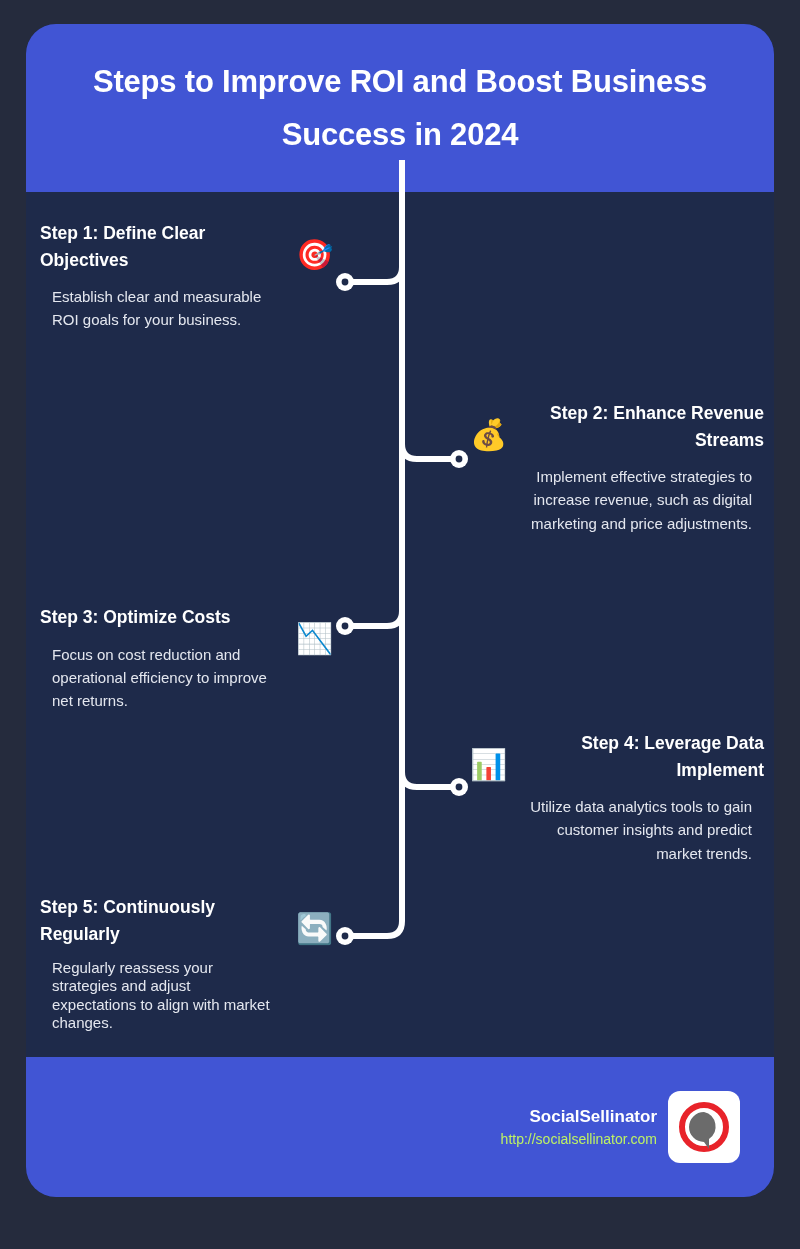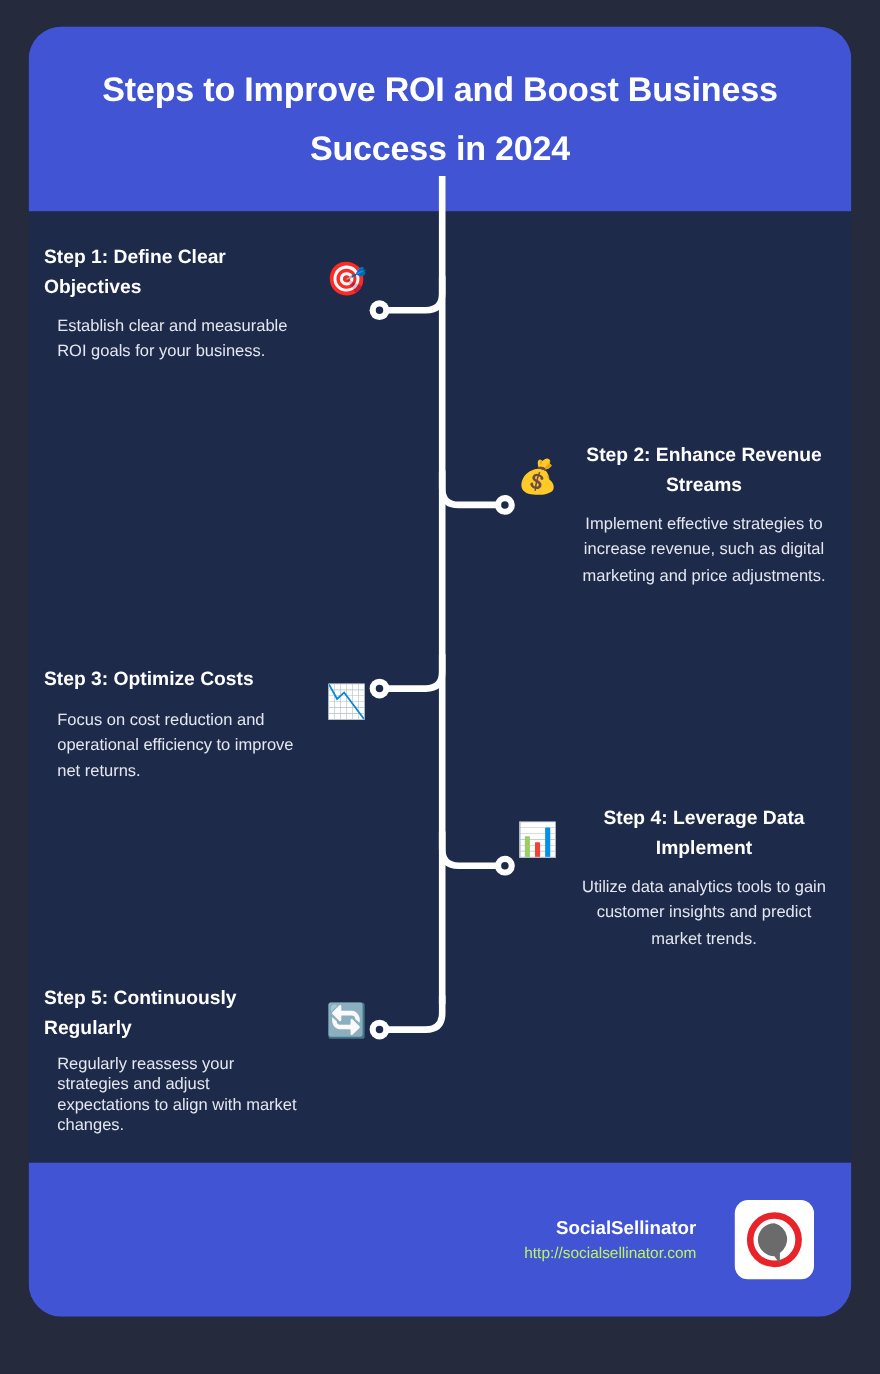--- a/index.html
+++ b/index.html
@@ -71,21 +71,21 @@
     justify-content: flex-end;
   }
   .step-block.right {
     flex-direction: row;
     justify-content: flex-start;
   }
   .step-text {
     width: 248px;
   }
   .step-block.left .step-text { text-align: left; }
-  .step-block.right .step-text { text-align: center; }
+  .step-block.right .step-text { text-align: right; }
 
   .step-title {
     color: #ffffff;
     font-size: 17.5px;
     font-weight: bold;
     line-height: 1.52;
     margin: 0 0 2px 0;
   }
   .step-desc {
     color: #e4e7ef;
@@ -114,21 +114,21 @@
     height: 140px;
     background: #4155d4;
     display: flex;
     align-items: center;
     justify-content: flex-end;
     padding-right: 34px;
     box-sizing: border-box;
   }
   #footer-text {
     text-align: right;
-    margin-right: 35px;
+    margin-right: 11px;
   }
   #footer-brand {
     color: #ffffff;
     font-size: 17px;
     font-weight: bold;
     line-height: 1.5;
   }
   #footer-url {
     color: #bef264;
     font-size: 14px;

